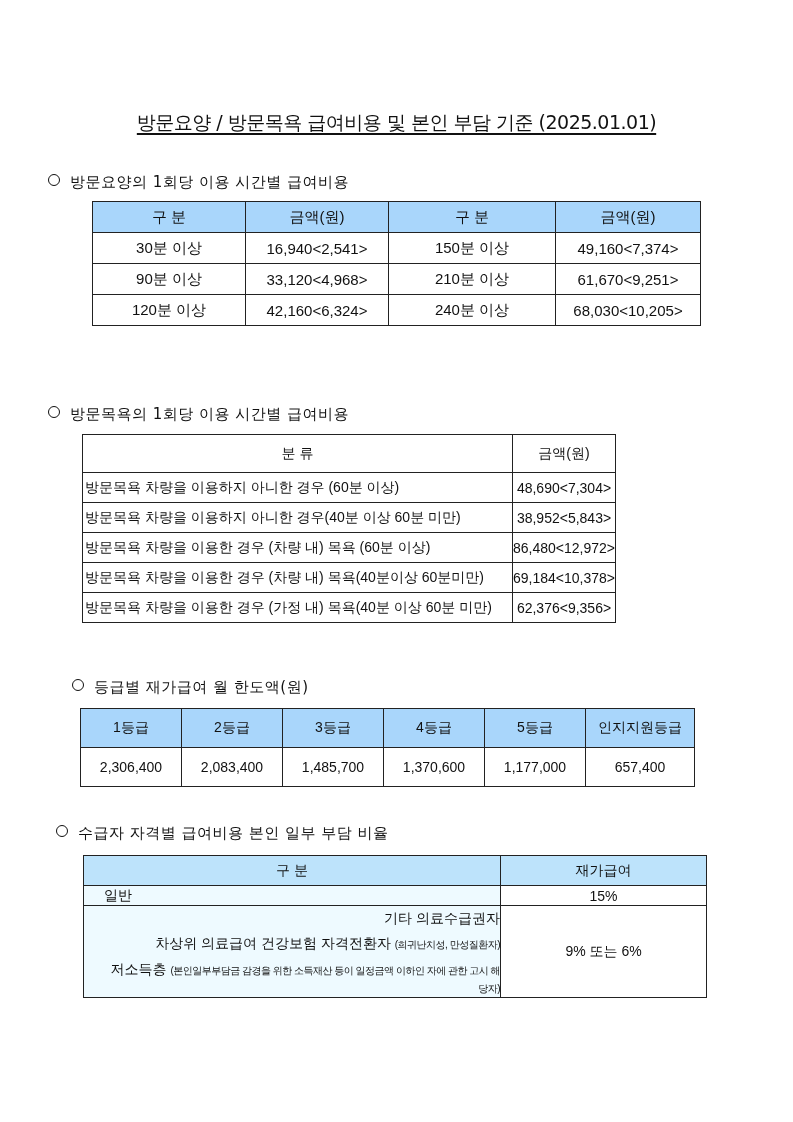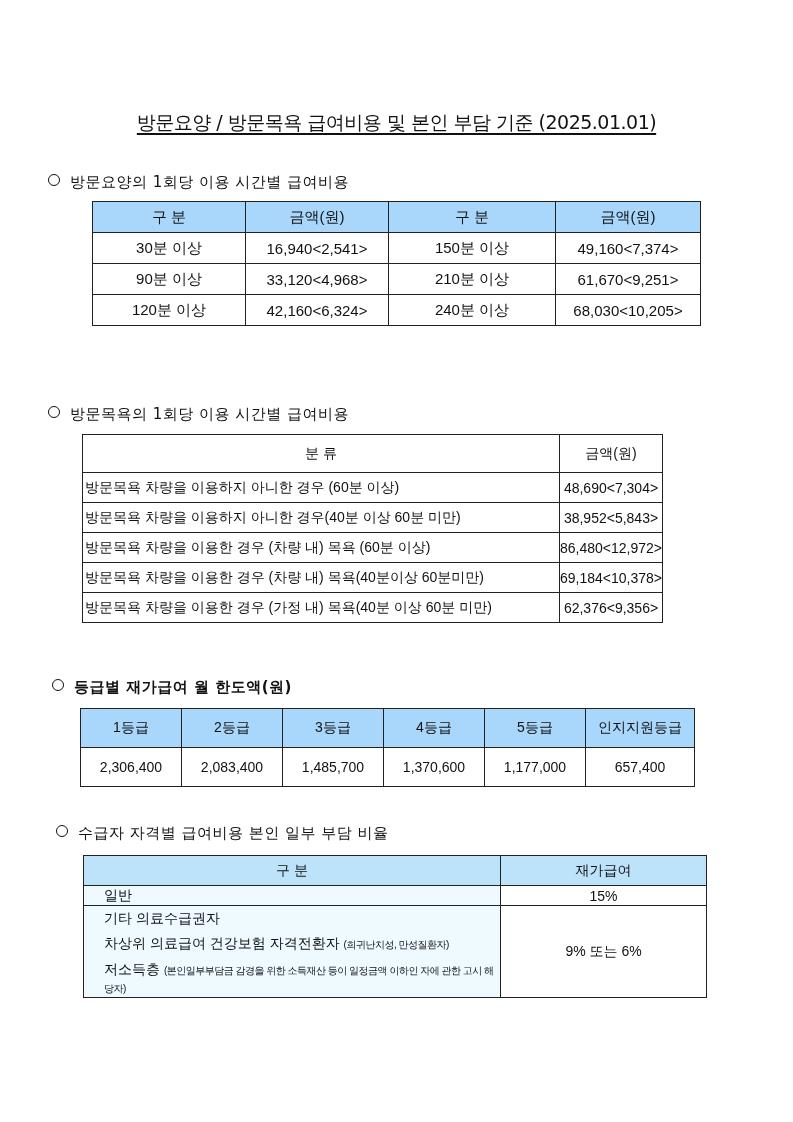--- a/index.html
+++ b/index.html
@@ -6,33 +6,33 @@
   body { width: 793px; height: 1122px; position: relative; font-family: "DejaVu Sans", "Liberation Sans", sans-serif; color: #111; overflow: hidden; }
   .title { position: absolute; left: 0; width: 793px; top: 110px; text-align: center; font-size: 19px; font-weight: normal; letter-spacing: -0.5px; }
   .title span { text-decoration: underline; text-underline-offset: 4px; text-decoration-thickness: 2px; }
   .section-heading { position: absolute; font-size: 15px; letter-spacing: 0.5px; white-space: nowrap; }
   .bullet { display: inline-block; width: 10px; height: 10px; border: 1.5px solid #111; border-radius: 50%; margin-right: 10px; vertical-align: 1px; }
   table { position: absolute; border-collapse: collapse; font-family: "Liberation Sans", "DejaVu Sans", sans-serif; }
   td, th { border: 1.5px solid #222; padding: 0; font-weight: normal; }
   .t1 { left: 92px; top: 201px; width: 609px; font-size: 15px; }
   .t1 th { background: #a9d6fb; height: 30px; text-align: center; font-size: 15px; }
   .t1 td { height: 30px; text-align: center; }
-  .t2 { left: 82px; top: 434px; width: 581px; font-size: 14px; }
+  .t2 { left: 82px; top: 434px; width: 534px; font-size: 14px; }
   .t2 th { height: 37px; text-align: center; }
   .t2 td { height: 29px; margin-top: 23px; }
   .t2 td.l { text-align: left; padding-left: 2px; }
   .t2 td.r { text-align: center; }
   .t3 { left: 80px; top: 708px; width: 615px; font-size: 14px; }
   .t3 th { background: #a9d6fb; height: 38px; text-align: center; }
   .t3 td { height: 38px; text-align: center; }
   .t4 { left: 83px; top: 855px; width: 624px; font-size: 14px; }
   .t4 th { background: #bde3fb; height: 29px; text-align: center; }
   .t4 td.l { background: #eefaff; text-align: left; padding-left: 20px; height: 19px; }
   .t4 td.r { text-align: center; background: #ffffff; }
-  .multi div { line-height: 25px; }
+  .multi div { line-height: 25px; text-align: right; }
   .small { font-size: 10px; letter-spacing: -0.5px; }
 </style>
 </head>
 <body>
 
 <div class="title"><span>방문요양 / 방문목욕 급여비용 및 본인 부담 기준 (2025.01.01)</span></div>
 
 <div class="section-heading" style="left:48px; top:173px;">
   <span class="bullet"></span><span>방문요양의 1회당 이용 시간별 급여비용</span>
 </div>
@@ -90,21 +90,21 @@
     <td class="l">방문목욕 차량을 이용한 경우 (차량 내) 목욕(40분이상 60분미만)</td>
     <td class="r">69,184&lt;10,378&gt;</td>
   </tr>
   <tr>
     <td class="l">방문목욕 차량을 이용한 경우 (가정 내) 목욕(40분 이상 60분 미만)</td>
     <td class="r">62,376&lt;9,356&gt;</td>
   </tr>
 </tbody>
   </table>
 
-<div class="section-heading" style="left:52px; top:678px;font-weight:bold;">
+<div class="section-heading" style="left:72px; top:678px;">
   <span class="bullet"></span><span>등급별 재가급여 월 한도액(원)</span>
 </div>
 <table class="t3">
   <tbody>
       <tr>
     <th style="width:100px">1등급</th>
     <th style="width:100px">2등급</th>
     <th style="width:100px">3등급</th>
     <th style="width:100px">4등급</th>
     <th style="width:100px">5등급</th>

